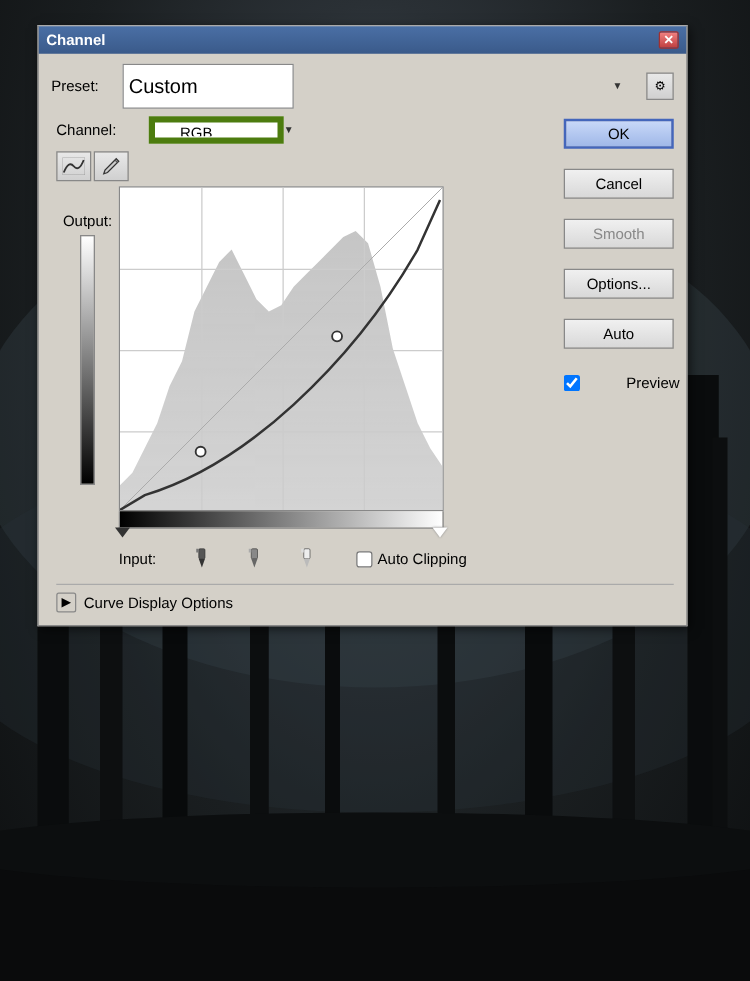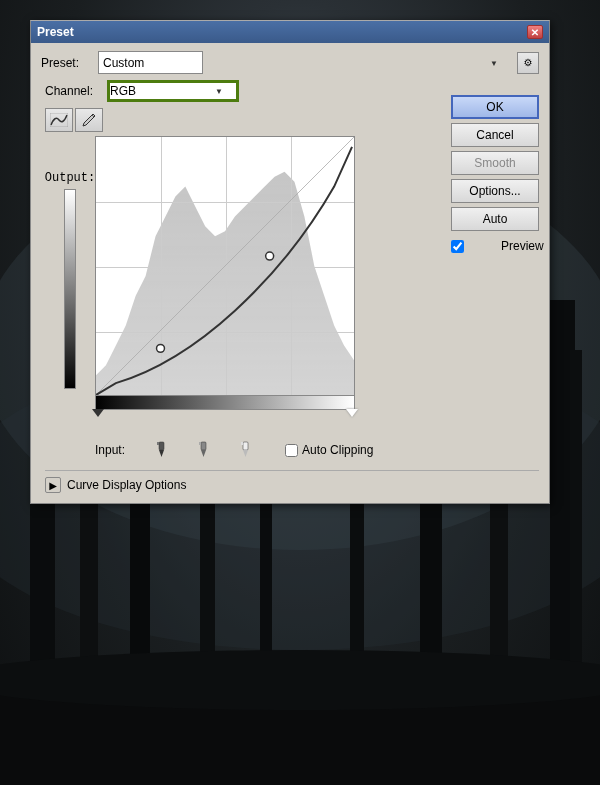--- a/index.html
+++ b/index.html
@@ -95,24 +95,24 @@
     }
 
     .preset-label {
       font-size: 12px;
       color: #000;
       min-width: 42px;
     }
 
     .preset-select {
       flex: 1;
-      height: 23px;
+      height: 36px;
       background: white;
       border: 1px solid #888;
-      font-size: 12px;
+      font-size: 16px;
       padding: 1px 4px;
       appearance: none;
       -webkit-appearance: none;
       position: relative;
     }
 
     .select-wrapper {
       flex: 1;
       position: relative;
     }
@@ -140,21 +140,21 @@
       font-size: 10px;
     }
 
     
     .right-buttons {
       position: absolute;
       right: 10px;
       top: 52px;
       display: flex;
       flex-direction: column;
-      gap: 4px;
+      gap: 16px;
       width: 88px;
     }
 
     .btn {
       width: 88px;
       height: 24px;
       background: linear-gradient(to bottom, #f0f0f0, #d8d8d8);
       border: 1px solid #888;
       font-size: 12px;
       cursor: pointer;
@@ -172,21 +172,21 @@
     .btn.active-blue {
       background: linear-gradient(to bottom, #c8d8f8, #a0b8e8);
       border: 2px solid #4466bb;
     }
 
     
     .channel-row {
       display: flex;
       align-items: center;
       margin-bottom: 6px;
-      gap: 4px;
+      gap: 16px;
       margin-left: 4px;
     }
 
     .channel-label {
       font-size: 12px;
       min-width: 58px;
     }
 
     .channel-select-wrapper {
       position: relative;
@@ -198,26 +198,26 @@
       position: absolute;
       right: 4px;
       top: 50%;
       transform: translateY(-50%);
       font-size: 8px;
       pointer-events: none;
       color: #333;
     }
 
     .channel-select {
-      width: 132px;
+      width: 108px;
       height: 22px;
       background: white;
-      border: 3px solid #4d7c0f;
-      font-size: 12px;
-      padding: 1px 0;
+      border: 5px solid #4d7c0f;
+      font-size: 12px;
+      padding: 1px 20px;
       appearance: none;
       -webkit-appearance: none;
     }
 
     
     .tools-row {
       display: flex;
       align-items: center;
       margin-bottom: 4px;
       margin-left: 4px;
@@ -232,23 +232,22 @@
       display: flex;
       align-items: center;
       justify-content: center;
       cursor: pointer;
       font-size: 14px;
     }
 
     
     .curve-area-wrapper {
       display: flex;
-      align-items: center;
+      align-items: flex-start;
       margin-left: 4px;
-      font-family: Liberation Mono, monospace;
     }
 
     
     .output-label-col {
       display: flex;
       flex-direction: column;
       justify-content: center;
       align-items: center;
       width: 50px;
       min-height: 260px;
@@ -458,21 +457,21 @@
   <rect x="570" y="350" width="12" height="435" fill="#0c0e0f"></rect>
 
   <rect x="0" y="680" width="600" height="105" fill="#0a0b0c"></rect>
   <ellipse cx="300" cy="680" rx="350" ry="30" fill="#0c0e0f"></ellipse>
 </svg>
 
 <div class="dialog-wrapper">
   <div class="dialog">
 
     <div class="title-bar">
-      <span>Preset</span>
+      <span>Channel</span>
       <div class="title-bar-buttons">
         <div class="close-btn">✕</div>
       </div>
     </div>
 
     <div class="dialog-body" style="position:relative;">
 
       <div class="preset-row">
         <span class="preset-label">Preset:</span>
         <div class="select-wrapper">
@@ -600,21 +599,21 @@
           <div class="input-gradient-bar">
             <div class="input-triangle-left"></div>
             <div class="input-triangle-right"></div>
           </div>
 
           <div class="input-label-row">
           </div>
         </div>
       </div>
 
-      <div style="display:flex; align-items:center; margin-left:54px; margin-top:16px; gap:18px;">
+      <div style="display:flex; align-items:center; margin-left:54px; margin-top:0; gap:18px;">
         <span class="input-label">Input:</span>
 
         <div class="eyedropper-btn" title="Set black point">
           <svg width="18" height="18" viewBox="0 0 18 18">
             <rect x="5" y="1" width="5" height="8" rx="1" fill="#555" stroke="#333" stroke-width="0.5"></rect>
             <polygon points="5,9 10,9 7.5,16" fill="#333"></polygon>
             <rect x="3" y="1" width="2" height="3" fill="#777"></rect>
           </svg>
         </div>
         <div class="eyedropper-btn" title="Set gray point">

